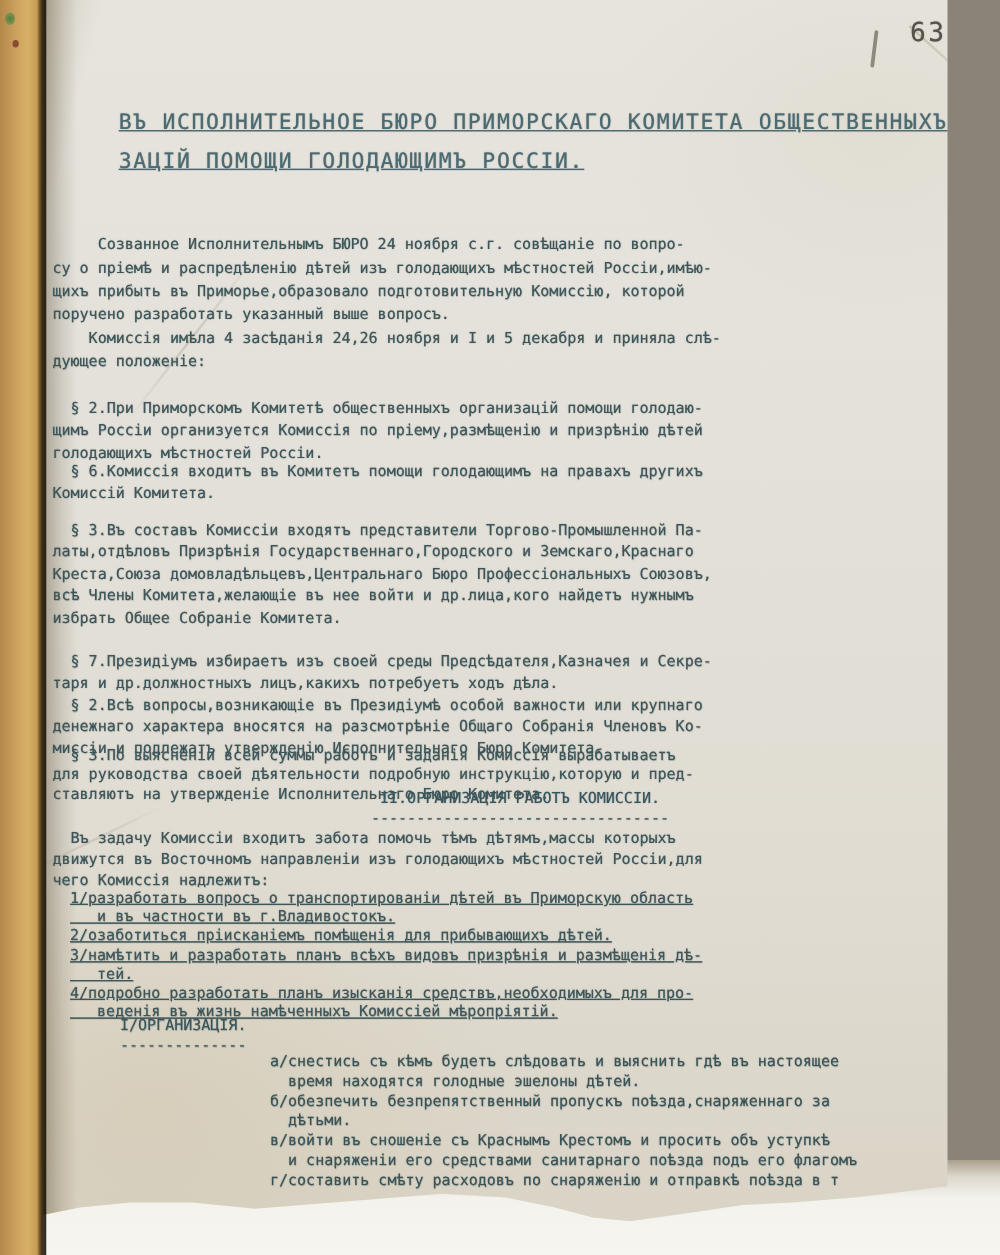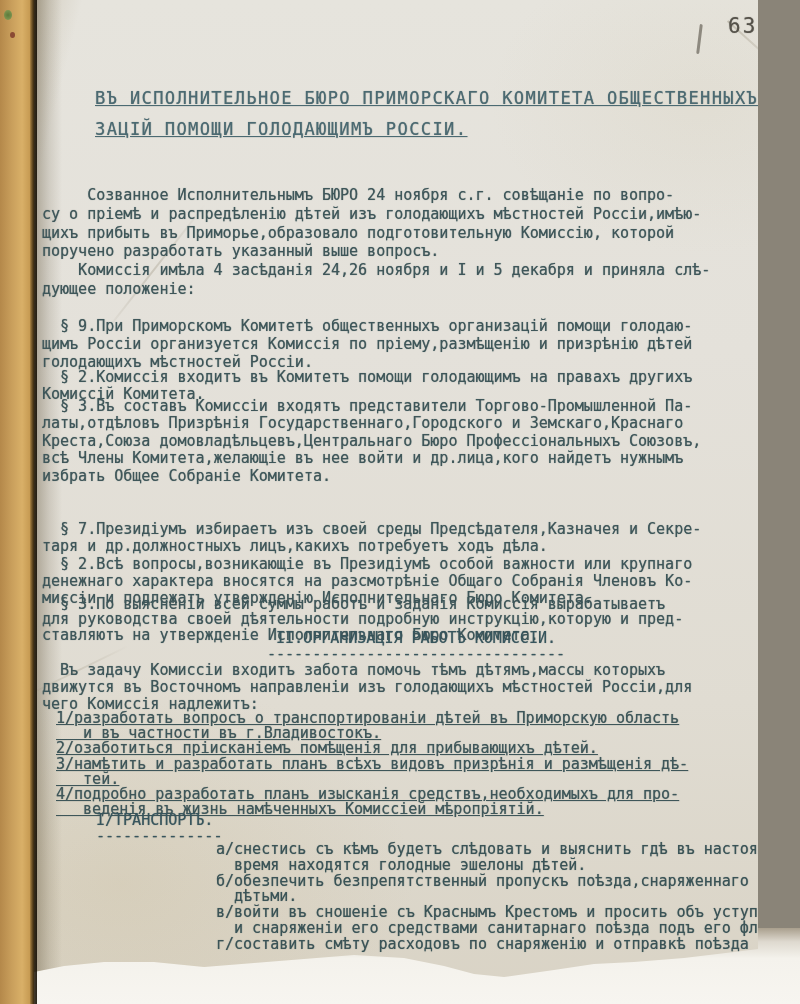--- a/index.html
+++ b/index.html
@@ -49,33 +49,33 @@
   .crease3{position:absolute;left:40px;top:612px;width:2px;height:120px;
     background:linear-gradient(180deg,rgba(100,88,60,0),rgba(100,88,60,.16),rgba(100,88,60,0));
     transform:rotate(64deg);}
   .speck-green{position:absolute;left:4px;top:10px;width:8px;height:10px;border-radius:50%;
     background:radial-gradient(circle,#5d7a3a,#8aa05a);}
   .speck-red{position:absolute;left:10px;top:32px;width:5px;height:6px;border-radius:50%;
     background:#8a4a33;}
   
   .block{
     position:absolute;white-space:pre;color:#3e5659;
-    font-size:15px;line-height:17px;
+    font-size:12px;line-height:17px;
     text-shadow:0 0 1px rgba(55,80,84,.55), 0.4px 0.4px 0 rgba(55,80,84,.25);
   }
   .b-title{left:61px;top:83px;font-size:17px;letter-spacing:1.4px;line-height:31px;color:#4b6a72;text-decoration:underline;}
   .b-pagenum{left:694px;top:18px;font-size:21px;letter-spacing:2px;color:#55524a;
     text-shadow:0 0 1px rgba(70,66,58,.6);}
   .tick{position:absolute;left:664px;top:24px;width:2.5px;height:30px;background:#8d897f;
     transform:rotate(7deg);border-radius:2px;}
   .b-intro{left:8px;top:186px;line-height:18.8px;}
   .b-h1{left:8px;top:286px;width:748px;text-align:center;line-height:15px;color:#37555d;}
   .b-p1{left:8px;top:318px;line-height:17.8px;}
   .b-p2{left:8px;top:369px;}
-  .b-p3{left:8px;top:398px;line-height:17.4px;}
+  .b-p3{left:8px;top:416px;line-height:17.4px;}
   .b-p4{left:8px;top:486px;}
   .b-p5{left:8px;top:521px;}
   .b-p6{left:8px;top:556px;}
   .b-p7{left:8px;top:597px;line-height:15.4px;}
   .b-h2{left:8px;top:630px;width:748px;text-align:center;line-height:16px;color:#37555d;}
   .b-s2intro{left:8px;top:662px;}
   .b-tasks{left:22px;top:711px;line-height:15.2px;text-decoration:underline;}
   .b-h3{left:62px;top:812px;line-height:16px;color:#37555d;}
   .b-letters{left:182px;top:842px;line-height:15.8px;color:#3a5356;}
 </style>
@@ -96,24 +96,24 @@
   <div class="block b-title">ВЪ ИСПОЛНИТЕЛЬНОЕ БЮРО ПРИМОРСКАГО КОМИТЕТА ОБЩЕСТВЕННЫХЪ ОРГАНИ-
 ЗАЦІЙ ПОМОЩИ ГОЛОДАЮЩИМЪ РОССІИ.</div>
 
   <div class="block b-intro">     Созванное Исполнительнымъ БЮРО 24 ноября с.г. совѣщаніе по вопро-
 су о пріемѣ и распредѣленію дѣтей изъ голодающихъ мѣстностей Россіи,имѣю-
 щихъ прибыть въ Приморье,образовало подготовительную Комиссію, которой
 поручено разработать указанный выше вопросъ.
     Комиссія имѣла 4 засѣданія 24,26 ноября и І и 5 декабря и приняла слѣ-
 дующее положеніе:</div>
 
-  <div class="block b-p1">  § 9.При Приморскомъ Комитетѣ общественныхъ организацій помощи голодаю-
+  <div class="block b-p1">  § 2.При Приморскомъ Комитетѣ общественныхъ организацій помощи голодаю-
 щимъ Россіи организуется Комиссія по пріему,размѣщенію и призрѣнію дѣтей
 голодающихъ мѣстностей Россіи.</div>
-  <div class="block b-p2">  § 2.Комиссія входитъ въ Комитетъ помощи голодающимъ на правахъ другихъ
+  <div class="block b-p2">  § 6.Комиссія входитъ въ Комитетъ помощи голодающимъ на правахъ другихъ
 Комиссій Комитета.</div>
   <div class="block b-p3">  § 3.Въ составъ Комиссіи входятъ представители Торгово-Промышленной Па-
 латы,отдѣловъ Призрѣнія Государственнаго,Городского и Земскаго,Краснаго
 Креста,Союза домовладѣльцевъ,Центральнаго Бюро Профессіональныхъ Союзовъ,
 всѣ Члены Комитета,желающіе въ нее войти и др.лица,кого найдетъ нужнымъ
 избрать Общее Собраніе Комитета.</div>
   <div class="block b-p5">  § 7.Президіумъ избираетъ изъ своей среды Предсѣдателя,Казначея и Секре-
 таря и др.должностныхъ лицъ,какихъ потребуетъ ходъ дѣла.</div>
   <div class="block b-p6">  § 2.Всѣ вопросы,возникающіе въ Президіумѣ особой важности или крупнаго
 денежнаго характера вносятся на разсмотрѣніе Общаго Собранія Членовъ Ко-
@@ -128,21 +128,21 @@
   <div class="block b-h2">ІІ.ОРГАНИЗАЦІЯ РАБОТЪ КОМИССІИ.
 ---------------------------------</div>
   <div class="block b-tasks">1/разработать вопросъ о транспортированіи дѣтей въ Приморскую область
    и въ частности въ г.Владивостокъ.
 2/озаботиться пріисканіемъ помѣщенія для прибывающихъ дѣтей.
 3/намѣтить и разработать планъ всѣхъ видовъ призрѣнія и размѣщенія дѣ-
    тей.
 4/подробно разработать планъ изысканія средствъ,необходимыхъ для про-
    веденія въ жизнь намѣченныхъ Комиссіей мѣропріятій.</div>
 
-  <div class="block b-h3">І/ТРАНСПОРТЪ.
+  <div class="block b-h3">І/ОРГАНИЗАЦІЯ.
 --------------</div>
   <div class="block b-letters">а/снестись съ кѣмъ будетъ слѣдовать и выяснить гдѣ въ настоящее
   время находятся голодные эшелоны дѣтей.
 б/обезпечить безпрепятственный пропускъ поѣзда,снаряженнаго за
   дѣтьми.
 в/войти въ сношеніе съ Краснымъ Крестомъ и просить объ уступкѣ
   и снаряженіи его средствами санитарнаго поѣзда подъ его флагомъ
 г/составить смѣту расходовъ по снаряженію и отправкѣ поѣзда в т</div>
 </div>
 

